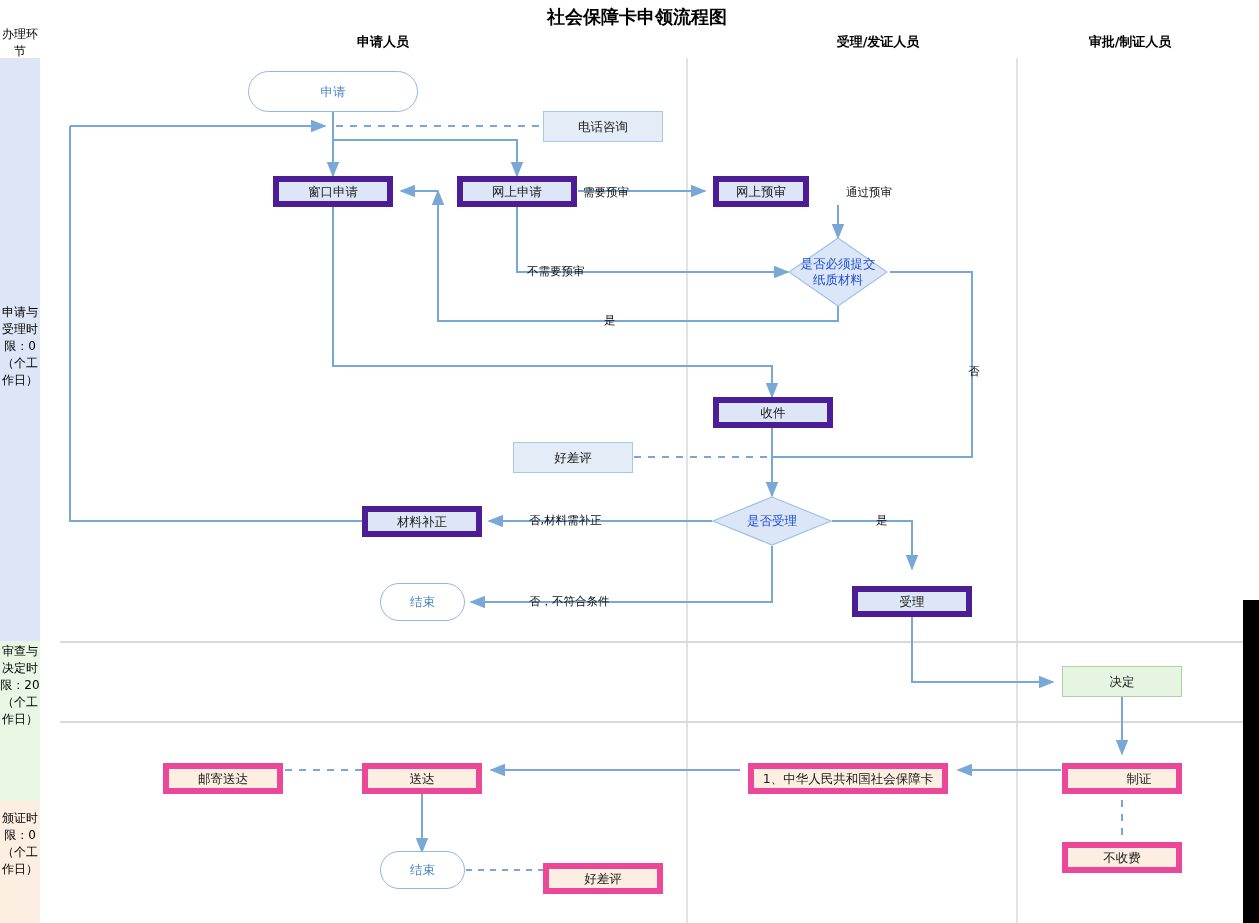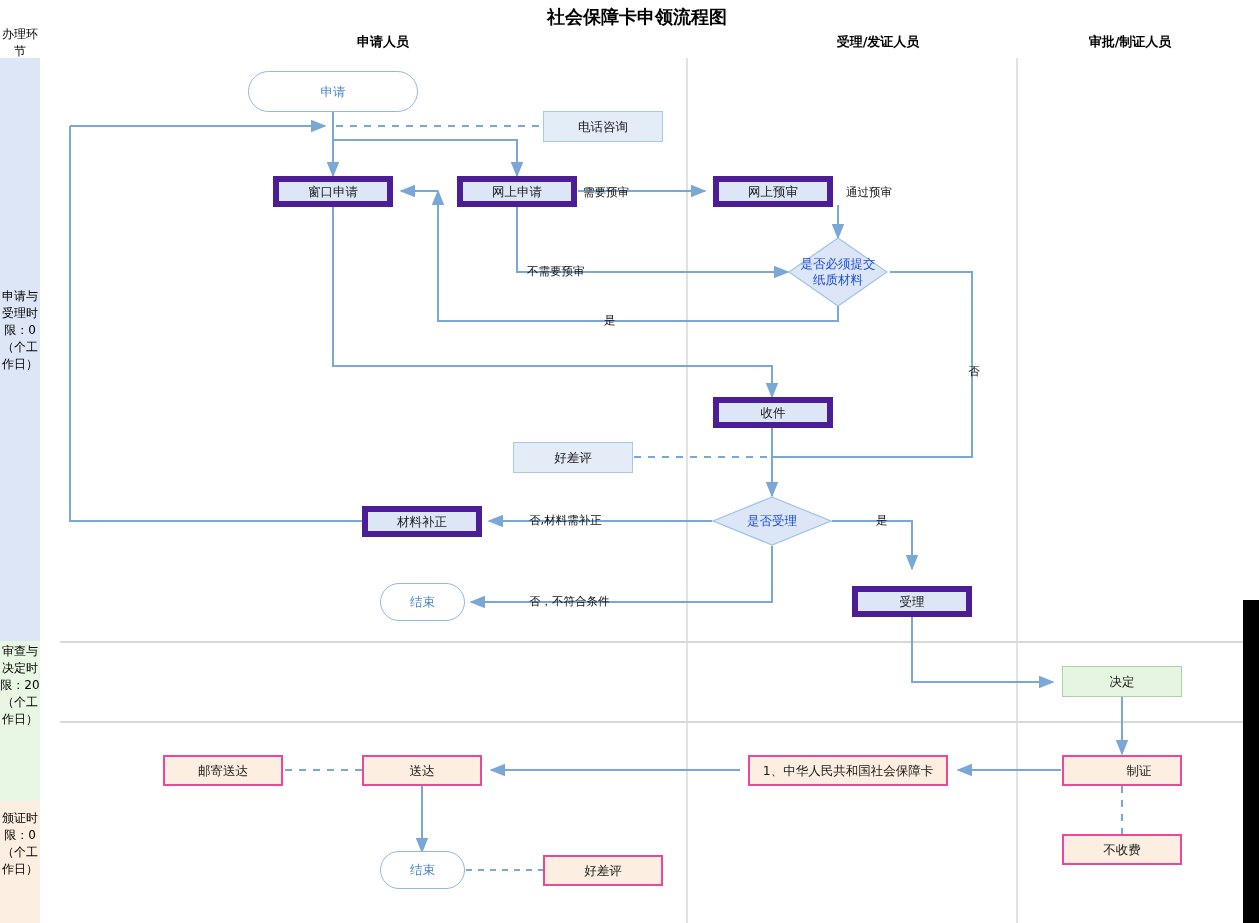--- a/index.html
+++ b/index.html
@@ -36,21 +36,21 @@
   
   .node{
     position:absolute;box-sizing:border-box;
     display:flex;align-items:center;justify-content:center;
     font-size:12.5px;color:#1a1a1a;text-align:center;
     line-height:16px;
   }
   .n-proc{background:#dce6f6;border:6px solid #4c1d95;}
   .n-proc2{background:#e4ecf8;border:1px solid #a6c9ea;}
   .n-green{background:#e6f5e1;border:1px solid #a9d5a0;}
-  .n-orange{background:#fceee0;border:2px solid #ec4899;}
+  .n-orange{background:#fceee0;border:6px solid #ec4899;margin-top:8px;}
   .n-term{
     background:#ffffff;border:1px solid #8fb9e0;border-radius:22px;
     color:#4a86c8;
   }
   .n-diamond{
     position:absolute;
     background:transparent;border:none;
     display:flex;align-items:center;justify-content:center;
     font-size:12.5px;color:#1d4ed8;line-height:16px;text-align:center;
     z-index:3;
@@ -79,21 +79,21 @@
 
 <div id="root">
 
   <div class="title" style="left:547px;top:5px;">社会保障卡申领流程图</div>
 
   <div class="lane" style="top:58px;height:583px;background:#dce6f6;"></div>
   <div class="lane" style="top:641px;height:160px;background:#e8f6e4;"></div>
   <div class="lane" style="top:801px;height:122px;background:#fceee0;"></div>
 
   <div class="lane-label" style="top:26px;">办理环节</div>
-  <div class="lane-label" style="top:288px;">申请与受理时限：0（个工作日）</div>
+  <div class="lane-label" style="top:304px;">申请与受理时限：0（个工作日）</div>
   <div class="lane-label" style="top:643px;">审查与决定时限：20（个工作日）</div>
   <div class="lane-label" style="top:810px;">颁证时限：0（个工作日）</div>
 
   <div class="colhead" style="left:293px;top:33px;width:180px;">申请人员</div>
   <div class="colhead" style="left:788px;top:33px;width:180px;">受理/发证人员</div>
   <div class="colhead" style="left:1040px;top:33px;width:180px;">审批/制证人员</div>
 
   <div class="vsep" style="left:686px;top:58px;height:865px;"></div>
   <div class="vsep" style="left:1016px;top:58px;height:865px;"></div>
   <div class="hsep" style="left:60px;top:641px;width:1199px;"></div>
@@ -160,21 +160,21 @@
   </svg>
 
   <div class="node n-term" style="left:248px;top:71px;width:170px;height:41px;">申请</div>
 
   <div class="node n-proc2" style="left:543px;top:111px;width:120px;height:31px;">电话咨询</div>
 
   <div class="node n-proc" style="left:273px;top:176px;width:120px;height:31px;">窗口申请</div>
 
   <div class="node n-proc" style="left:457px;top:176px;width:120px;height:31px;">网上申请</div>
 
-  <div class="node n-proc" style="left:713px;top:176px;width:120px;height:31px;">网上预审</div>
+  <div class="node n-proc" style="left:713px;top:176px;width:96px;height:31px;">网上预审</div>
 
   <div class="n-diamond" style="left:788px;top:237px;width:100px;height:70px;">
     <svg width="100" height="70" viewBox="0 0 100 70">
       <polygon points="50,1 99,35 50,69 1,35" fill="#dce6f6" stroke="#9dc3e6" stroke-width="1.2"></polygon>
     </svg>
     <span class="dlabel" style="width:78px;display:block;">是否必须提交纸质材料</span>
   </div>
 
   <div class="node n-proc" style="left:713px;top:397px;width:120px;height:31px;">收件</div>
 

